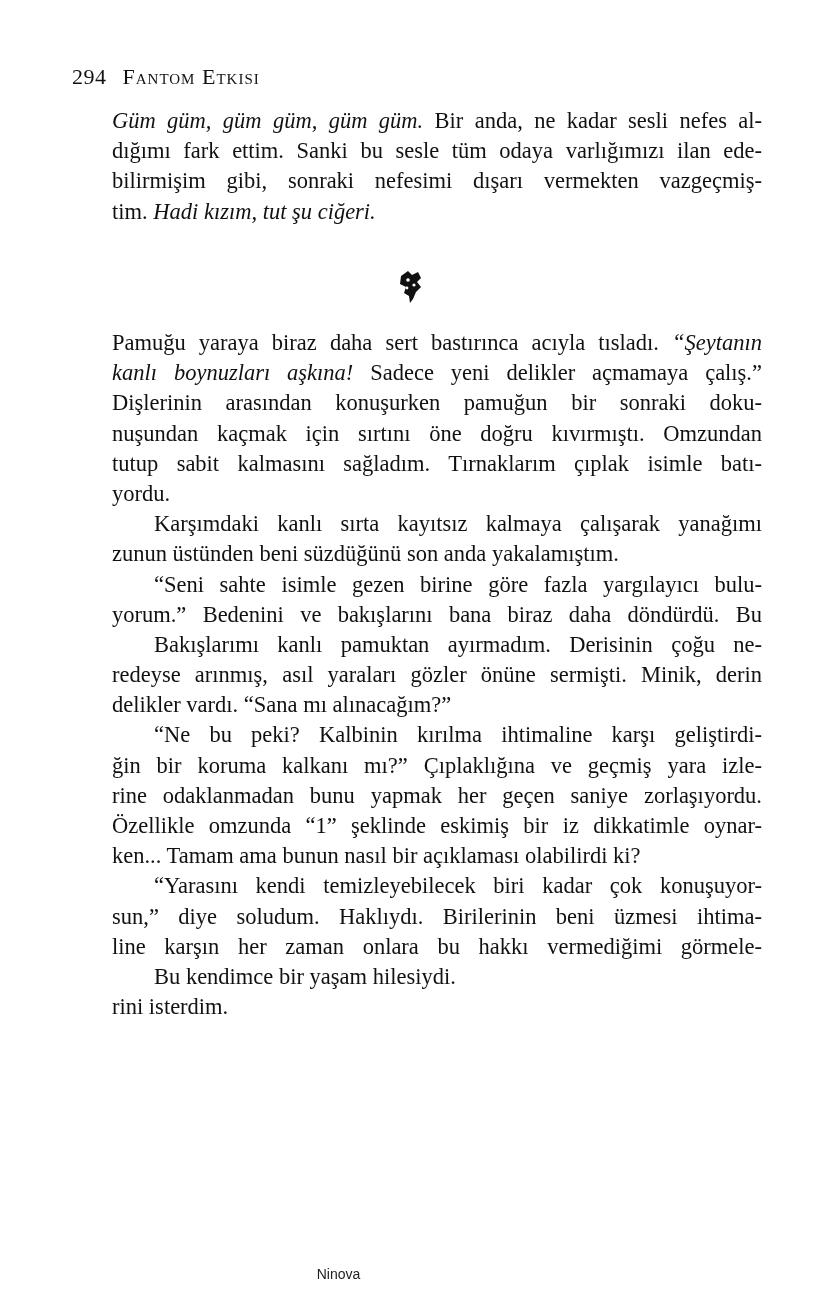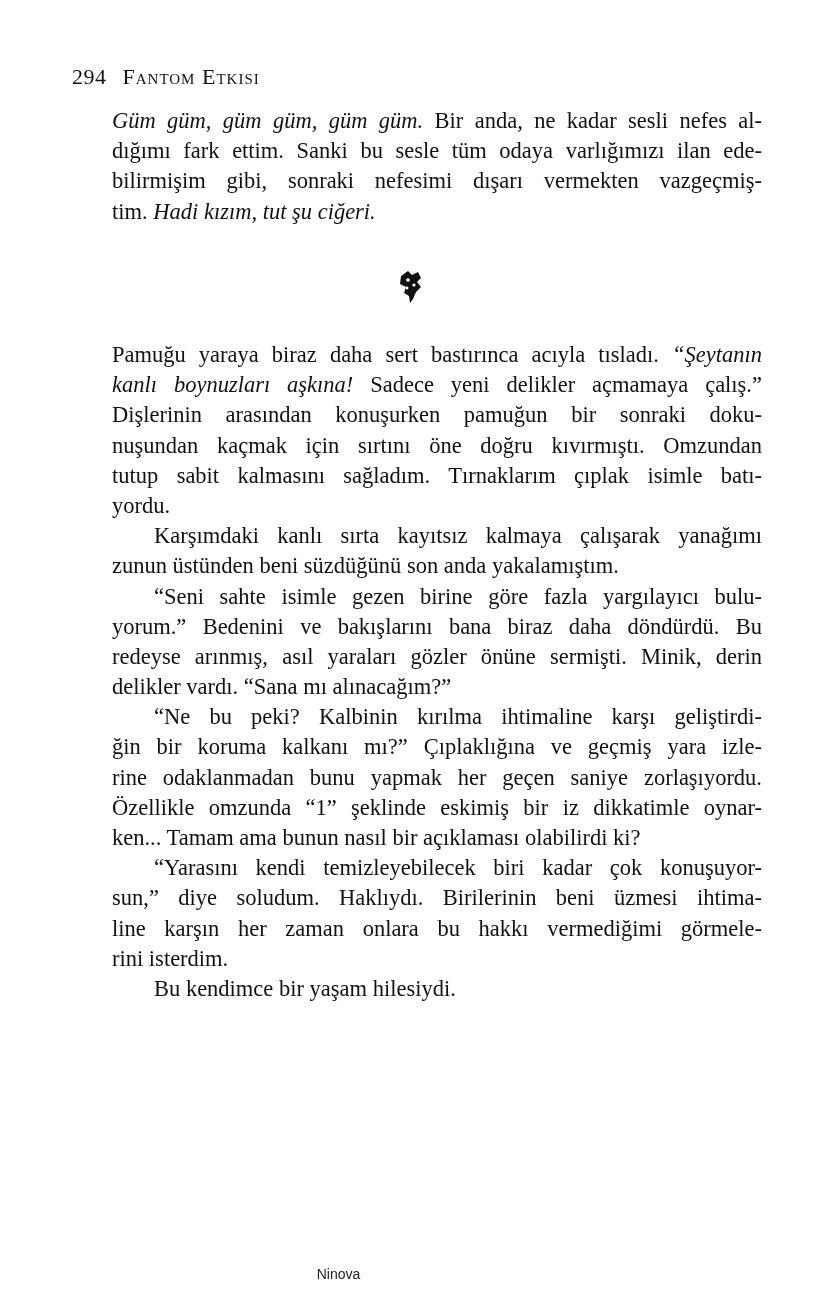--- a/index.html
+++ b/index.html
@@ -34,38 +34,39 @@
 
 <div class="ornament">
   <svg width="26" height="40" viewBox="0 0 26 40">
     <path d="M3 8 L10 3 L14 7 L20 4 L23 10 L19 14 L23 19 L18 24 L15 31 L12 35 L11 28 L6 25 L8 19 L2 16 Z" fill="#111"></path>
     <circle cx="10" cy="12" r="1.8" fill="#fff"></circle>
     <circle cx="16" cy="17" r="1.6" fill="#fff"></circle>
     <circle cx="9" cy="20" r="1.4" fill="#fff"></circle>
   </svg>
 </div>
 
-<div class="block" style="top:340px;">
+<div class="block" style="top:328px;">
   <div class="line">Pamuğu yaraya biraz daha sert bastırınca acıyla tısladı. <em>“Şeytanın</em></div>
   <div class="line"><em>kanlı boynuzları aşkına!</em> Sadece yeni delikler açmamaya çalış.”</div>
   <div class="line">Dişlerinin arasından konuşurken pamuğun bir sonraki doku-</div>
   <div class="line">nuşundan kaçmak için sırtını öne doğru kıvırmıştı. Omzundan</div>
   <div class="line">tutup sabit kalmasını sağladım. Tırnaklarım çıplak isimle batı-</div>
   <div class="line last">yordu.</div>
   <div class="line indent">Karşımdaki kanlı sırta kayıtsız kalmaya çalışarak yanağımı</div>
   <div class="line last">zunun üstünden beni süzdüğünü son anda yakalamıştım.</div>
   <div class="line indent">“Seni sahte isimle gezen birine göre fazla yargılayıcı bulu-</div>
   <div class="line">yorum.” Bedenini ve bakışlarını bana biraz daha döndürdü. Bu</div>
+  <div class="line indent">Bakışlarımı kanlı pamuktan ayırmadım. Derisinin çoğu ne-</div>
   <div class="line">redeyse arınmış, asıl yaraları gözler önüne sermişti. Minik, derin</div>
   <div class="line last">delikler vardı. “Sana mı alınacağım?”</div>
   <div class="line indent">“Ne bu peki? Kalbinin kırılma ihtimaline karşı geliştirdi-</div>
   <div class="line">ğin bir koruma kalkanı mı?” Çıplaklığına ve geçmiş yara izle-</div>
   <div class="line">rine odaklanmadan bunu yapmak her geçen saniye zorlaşıyordu.</div>
   <div class="line">Özellikle omzunda “1” şeklinde eskimiş bir iz dikkatimle oynar-</div>
   <div class="line last">ken... Tamam ama bunun nasıl bir açıklaması olabilirdi ki?</div>
   <div class="line indent">“Yarasını kendi temizleyebilecek biri kadar çok konuşuyor-</div>
   <div class="line">sun,” diye soludum. Haklıydı. Birilerinin beni üzmesi ihtima-</div>
   <div class="line">line karşın her zaman onlara bu hakkı vermediğimi görmele-</div>
+  <div class="line indent last">Bu kendimce bir yaşam hilesiydi.</div>
   <div class="line last">rini isterdim.</div>
-  <div class="line indent last">Bu kendimce bir yaşam hilesiydi.</div>
 </div>
 
 <div class="footer">Ninova</div>
 
 </body></html>

